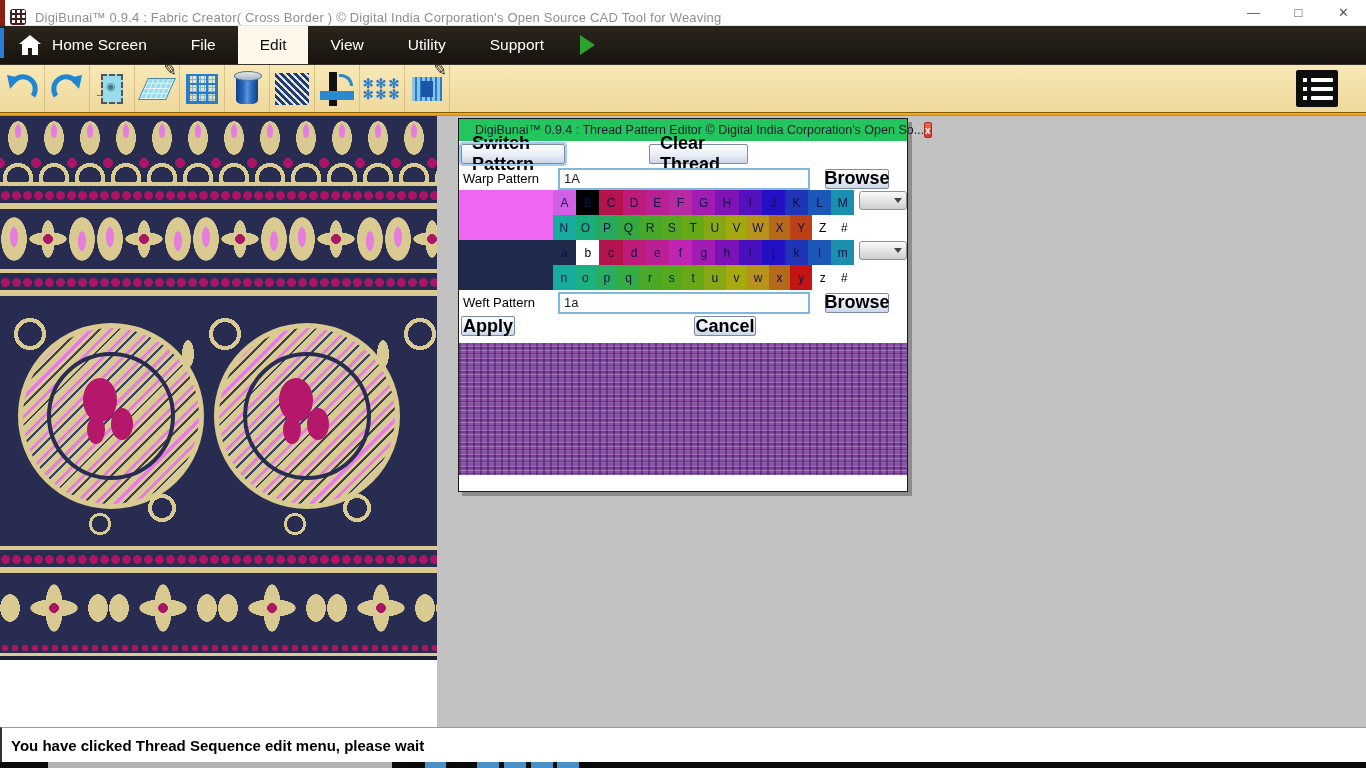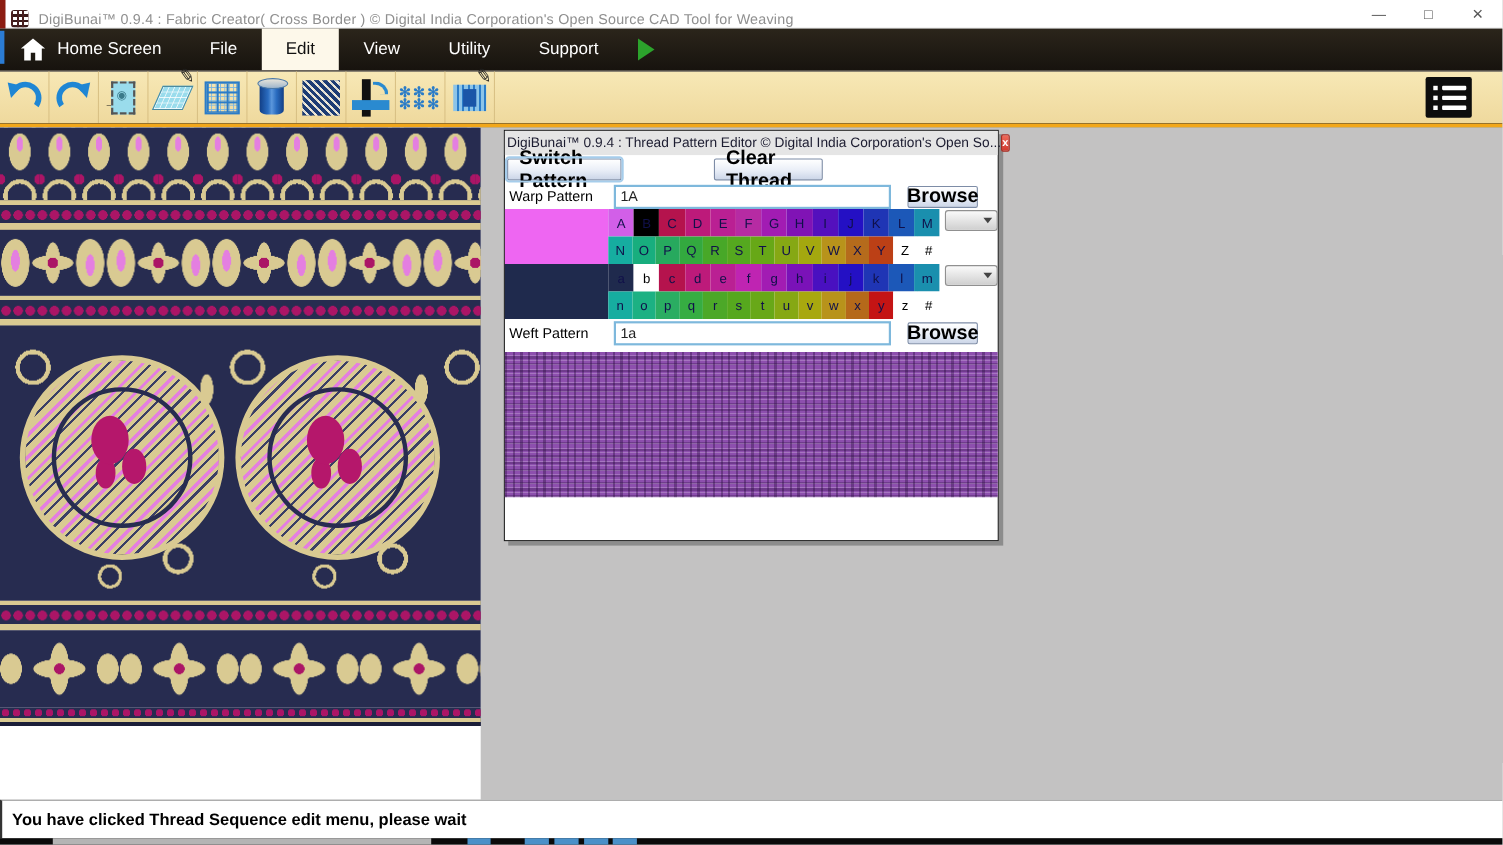--- a/index.html
+++ b/index.html
@@ -105,21 +105,21 @@
       radial-gradient(ellipse 10px 14px at 98px 35px,#d9ca92 97%,transparent);
     background-size:109px 70px; }
   .b-end { height:17px;
     background-image:
       radial-gradient(circle 3.5px at 5px 5px,#ab1566 93%,transparent),
       linear-gradient(transparent 0 10px,#d9ca92 10px 13px,#1a1e38 13px 17px);
     background-size:10px 17px,100% 17px; }
 
   
   .dialog { position:absolute; left:458px; top:2px; width:450px; height:374px; background:#fff; border:1px solid #1a1a1a; box-shadow:4px 4px 0 rgba(110,110,110,.65); font-size:13px; }
-  .dlg-title { height:22px; display:flex; align-items:center; padding-left:2px; background:#e5e5e5; }
+  .dlg-title { height:22px; display:flex; align-items:center; padding-left:16px; background:#22c55e; }
   .dlg-title-text { font-size:12.5px; color:#1c1c30; white-space:nowrap; }
   .dlg-close { margin-left:auto; margin-right:3px; width:20px; height:16px; background:linear-gradient(#f06a5a,#d23a2e); border:1px solid #a82a20; color:#fff; font-size:10px; font-weight:bold; display:flex; align-items:center; justify-content:center; border-radius:2px; }
   .sw-btn { font-family:"Liberation Sans",sans-serif; font-weight:bold; font-size:18px; color:#000; background:linear-gradient(#ffffff,#e9eef7 55%,#ccd6e8); border:1px solid #7d8ca6; border-radius:2px; height:20px; display:inline-flex; align-items:center; justify-content:center; padding:0 10px; }
   .btn-row { display:flex; margin:3px 0 0 2px; height:22px; }
   .btn-switch { width:104px; outline:2px solid #a6cdeb; outline-offset:0; }
   .btn-clear { width:99px; margin-left:84px; }
   .field-row { display:flex; align-items:center; height:23px; margin-top:1px; }
   .field-label { width:99px; padding-left:4px; color:#000; }
   .text-field { width:252px; height:22px; border:2px solid #7eb8dc; font-size:13px; padding:0 4px; color:#222; font-family:"Liberation Sans",sans-serif; }
   .browse-btn { width:64px; margin-left:15px; }
@@ -370,20 +370,24 @@
             </div>
           </div>
       </div>
 
       <div class="field-row">
         <div class="field-label">Weft Pattern</div>
         <input class="text-field" value="1a" style="">
         <div class="sw-btn browse-btn">Browse</div>
       </div>
 
+      <div class="apply-row">
+        <div class="sw-btn btn-apply">Apply</div>
+        <div class="sw-btn btn-cancel">Cancel</div>
+      </div>
 
       <div class="purple-weave"></div>
     </div>
   </div>
 
   <div class="statusbar">
     <span class="status-text">You have clicked Thread Sequence edit menu, please wait</span>
   </div>
 
   <div class="taskbar-sliver">

